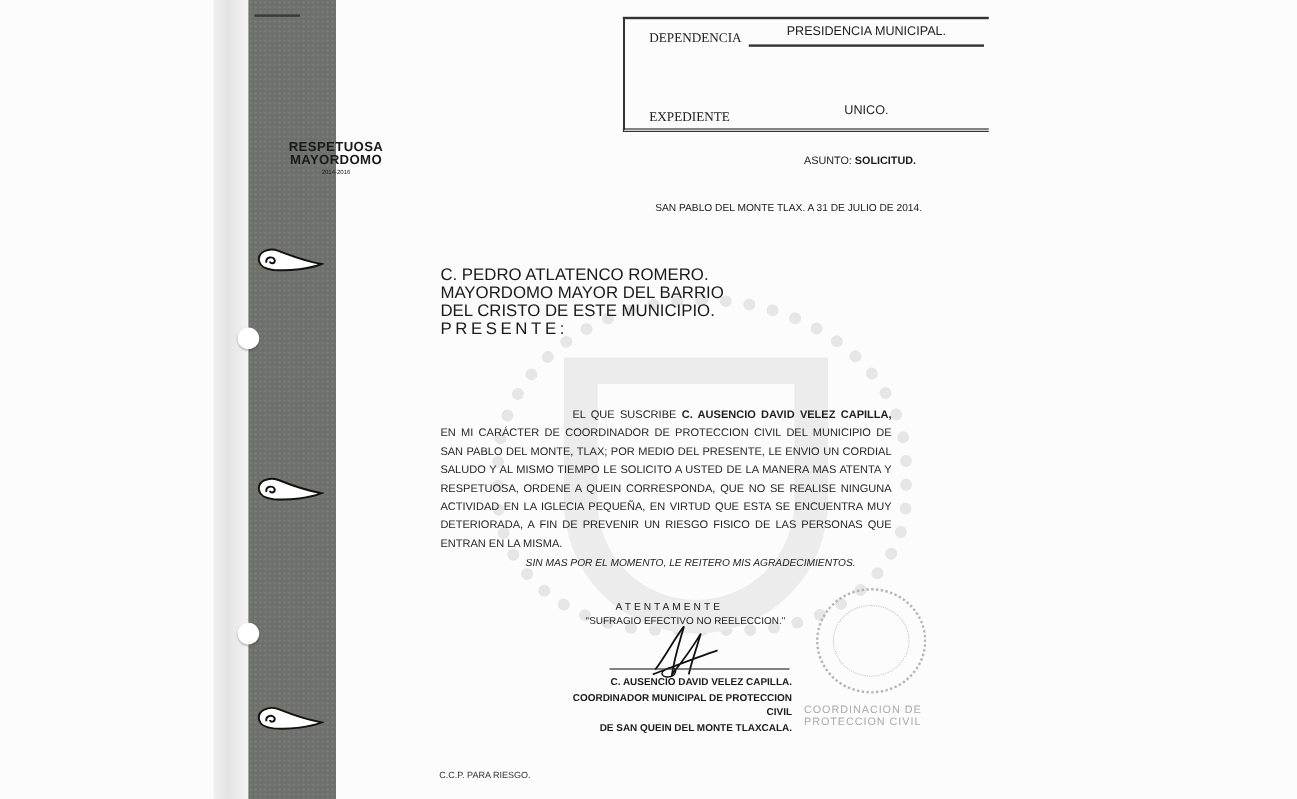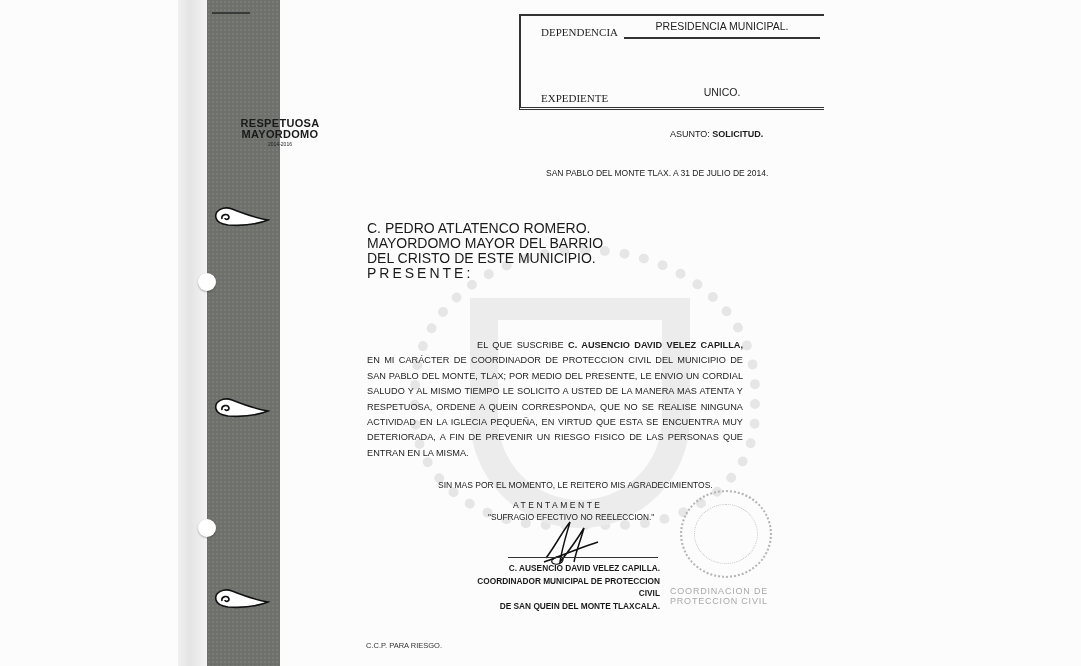--- a/index.html
+++ b/index.html
@@ -51,21 +51,21 @@
   .wm-shield { position:absolute; left:470px; top:298px; width:220px; height:230px;
     border:28px solid #ececec; border-top-width:22px; border-radius:0 0 110px 110px; box-sizing:border-box; }
 
   .addressee { position:absolute; left:367px; top:221px; font-size:14px; font-weight:normal; line-height:15px; color:#1a1a1a; }
   .presente { letter-spacing:3px; }
 
   .body-text { position:absolute; left:367px; top:318px; width:376px; font-size:9.2px; line-height:15.4px;
     text-align:justify; color:#1e1e1e;margin-top:20px; }
   .body-text .indent { display:inline-block; width:110px; }
 
-  .closing { position:absolute; left:438px; top:480px; font-size:8.5px; color:#1a1a1a; }
+  .closing { position:absolute; left:438px; top:464px; font-size:8.5px; color:#1a1a1a;font-style:italic; }
   .atte { position:absolute; left:513px; top:500px; font-size:8.5px; letter-spacing:2.5px; color:#1a1a1a; }
   .lema { position:absolute; left:488px; top:512px; font-size:8.3px; color:#1a1a1a; }
   .sig-line { position:absolute; left:508px; top:557px; width:150px; height:1px; background:#333; }
   .signature { position:absolute; left:540px; top:518px; width:60px; height:48px; }
   .signer { position:absolute; left:460px; top:562px; width:200px; text-align:right; font-size:8.3px;
     font-weight:bold; line-height:12.5px; color:#1a1a1a; }
   .stamp { position:absolute; left:680px; top:490px; width:92px; height:88px; border-radius:50%;
     border:2px dotted #b5b5b5; box-sizing:border-box; }
   .stamp-inner { position:absolute; left:12px; top:12px; width:64px; height:60px; border-radius:50%;
     border:1px dotted #c4c4c4; box-sizing:border-box; }

